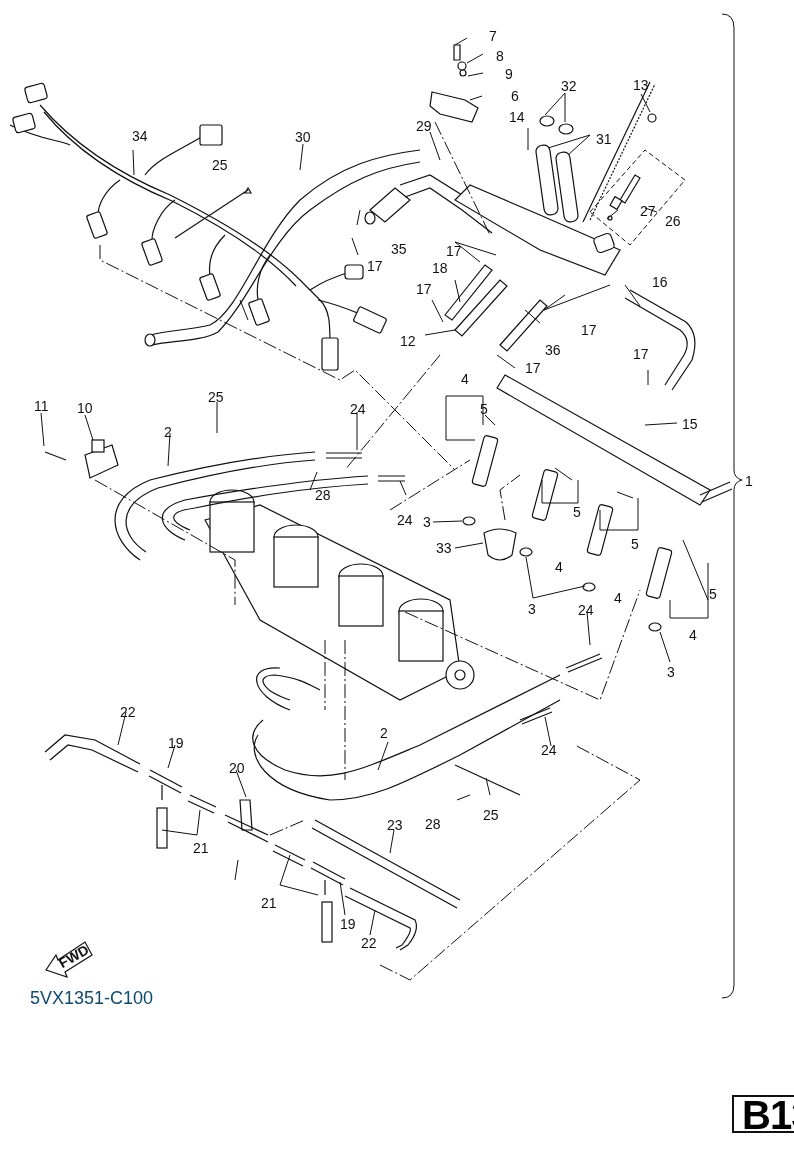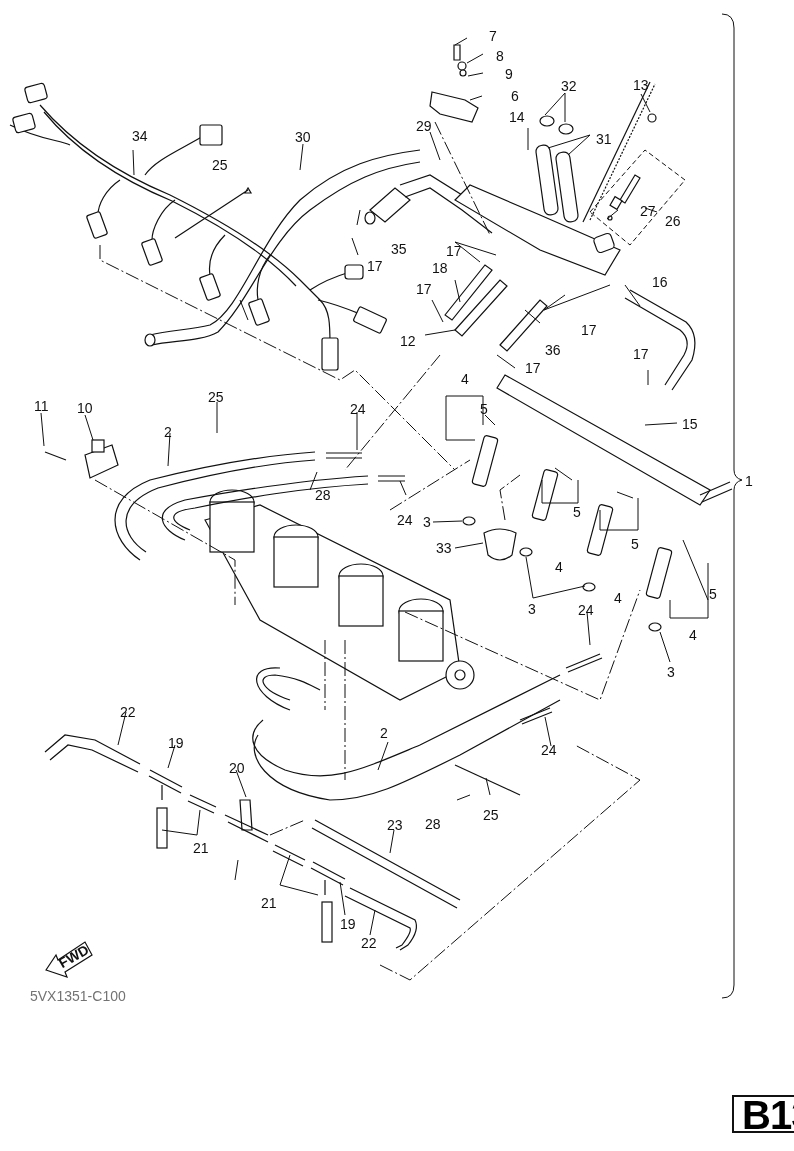--- a/index.html
+++ b/index.html
@@ -4,21 +4,21 @@
 <style>
   html, body { margin:0; padding:0; background:#ffffff; }
   body { width:794px; height:1151px; position:relative; overflow:hidden; font-family:"Liberation Sans", sans-serif; }
   #diagram { position:absolute; left:0; top:0; width:794px; height:1151px; }
   .lbl { font-family:"Liberation Sans", sans-serif; font-size:14px; fill:#111; }
   .ln { stroke:#111; stroke-width:1; fill:none; }
   .part { stroke:#111; stroke-width:1.2; fill:#fff; }
   .hose { stroke:#111; stroke-width:1.2; fill:none; }
   .dash { stroke:#111; stroke-width:1; fill:none; stroke-dasharray:14 3 2 3; }
   .dash2 { stroke:#111; stroke-width:1; fill:none; stroke-dasharray:5 3; }
-  .code { position:absolute; left:30px; top:988px; font-size:14px; color:#737373; }
+  .code { position:absolute; left:30px; top:988px; font-size:18px; color:#0c4a6e; }
   .pageref { position:absolute; left:732px; top:1095px; height:38px; width:70px; border:2px solid #111; border-right:none; box-sizing:border-box; }
   .pageref span { position:absolute; left:8px; top:-4px; font-size:40px; font-weight:bold; color:#000; letter-spacing:-1px; }
 </style>
 </head>
 <body>
 
 <svg id="diagram" viewBox="0 0 794 1151" xmlns="http://www.w3.org/2000/svg">
 
   <path class="ln" d="M722,14 Q734,14 734,28 L734,470 Q734,478 742,480 Q734,482 734,490 L734,985 Q734,998 722,998" stroke-width="1.4"></path>
 

